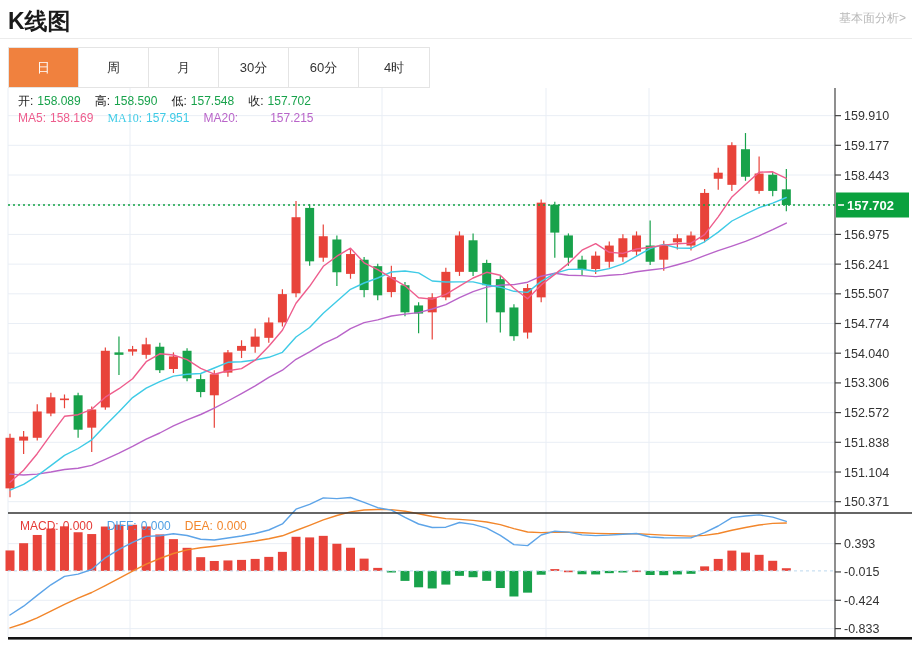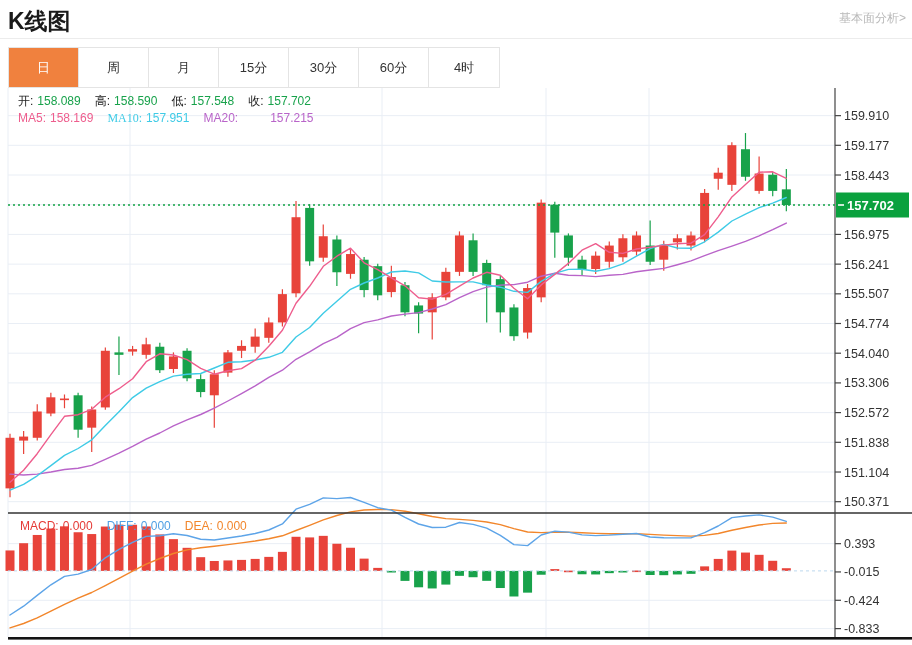--- a/index.html
+++ b/index.html
@@ -25,21 +25,20 @@
 <body>
 
 <div class="hdr-title">K线图</div>
 <div class="hdr-link">基本面分析&gt;</div>
 <div class="hdr-divider"></div>
 
 <div class="tabbar" id="tabbar">
     <div class="tab active" style="background: rgb(240, 129, 62);">日</div>
     <div class="tab">周</div>
     <div class="tab">月</div>
-    <div class="tab">15分</div>
     <div class="tab">30分</div>
     <div class="tab">60分</div>
     <div class="tab">4时</div>
   </div>
 
 <div class="legend" id="ohlc-legend"><span style="color: rgb(34, 34, 34);">开:</span><span class="gap" style="color: rgb(24, 162, 75);">158.089</span><span style="color: rgb(34, 34, 34);">高:</span><span class="gap" style="color: rgb(24, 162, 75);">158.590</span><span style="color: rgb(34, 34, 34);">低:</span><span class="gap" style="color: rgb(24, 162, 75);">157.548</span><span style="color: rgb(34, 34, 34);">收:</span><span class="gap" style="color: rgb(24, 162, 75);">157.702</span></div>
 <div class="legend" id="ma-legend"><span style="color: rgb(238, 93, 141);">MA5:</span><span class="gap" style="color: rgb(238, 93, 141);">158.169</span><span style="color: rgb(63, 203, 230); font-family: Liberation Serif, serif;">MA10:</span><span class="gap" style="color: rgb(63, 203, 230);">157.951</span><span style="color: rgb(185, 100, 201);">MA20:</span><span class="gap" style="color: rgb(185, 100, 201); margin-left: 28px;">157.215</span></div>
 <div class="legend" id="macd-legend"><span style="color: rgb(229, 57, 53);">MACD:</span><span class="gap" style="color: rgb(229, 57, 53);">0.000</span><span style="color: rgb(81, 160, 228);">DIFF:</span><span class="gap" style="color: rgb(81, 160, 228);">0.000</span><span style="color: rgb(242, 134, 43);">DEA:</span><span class="gap" style="color: rgb(242, 134, 43);">0.000</span></div>
 
 <svg id="chart" width="912" height="645" viewBox="0 0 912 645" style="position:absolute;left:0;top:0;">

